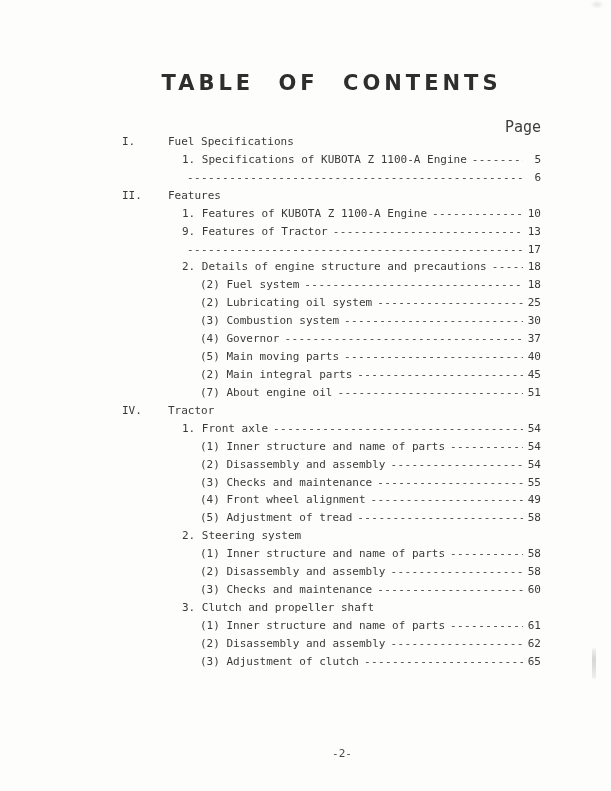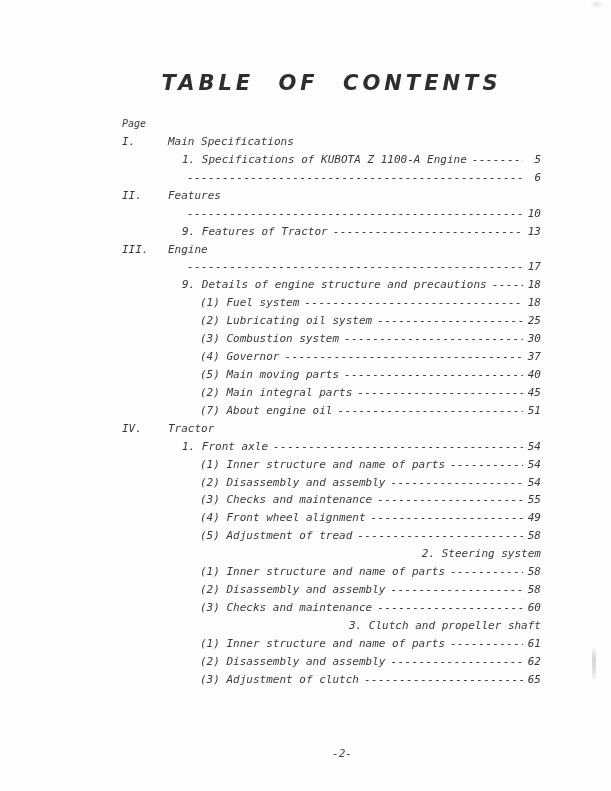--- a/index.html
+++ b/index.html
@@ -11,21 +11,20 @@
     height: 791px;
     position: relative;
     background: #fdfdfc;
     font-family: "DejaVu Sans Mono", "Liberation Mono", monospace;
     overflow: hidden;
   }
   .page {
     position: absolute;
     inset: 0;
     background: #fdfdfc;
-    font-style: italic;
   }
   .title {
     position: absolute;
     top: 71px;
     left: 0;
     width: 100%;
     box-sizing: border-box;
     padding-left: 52px;
     margin: 0;
     text-align: center;
@@ -34,41 +33,42 @@
     font-weight: 700;
     letter-spacing: 4px;
     word-spacing: 13px;
     color: #2e2e2e;
   }
   .col-header {
     position: absolute;
     top: 118px;
     left: 122px;
     width: 419px;
-    font-size: 10px;
+    text-align: right;
+    font-size: 15px;
     color: #3d3d3d;
   }
   .toc {
     position: absolute;
     top: 133px;
     left: 122px;
     width: 419px;
     font-size: 11px;
     color: #3a3a3a;
   }
   .row {
     display: flex;
     align-items: baseline;
     height: 17.93px;
     line-height: 17.93px;
     white-space: pre;
     position: relative;
   }
   .row.section { padding-left: 46px; }
-  .row.lv1     { padding-left: 60px; justify-content: flex-end; }
+  .row.lv1     { padding-left: 60px; }
   .row.lv2     { padding-left: 78px; }
   .numeral {
     position: absolute;
     left: 0;
     top: 0;
   }
   .entry-text { flex: 0 0 auto; }
   .leader {
     flex: 1 1 auto;
     overflow: hidden;
@@ -112,21 +112,21 @@
 </style>
 </head>
 <body>
 
 <div class="page">
   <h1 class="title">TABLE OF CONTENTS</h1>
   <div class="col-header">Page</div>
   <div class="toc">
       <div class="row section">
     <span class="numeral">I.</span>
-    <span class="entry-text">Main Specifications</span>
+    <span class="entry-text">Fuel Specifications</span>
     
     
   </div>
       <div class="row lv1">
     
     <span class="entry-text">1. Specifications of KUBOTA Z 1100-A Engine</span>
     <span class="leader">------------------------------------------------------------------------------------------------------------------------</span>
     <span class="pagenum">5</span>
   </div>
       <div class="row lv1">
@@ -135,49 +135,44 @@
     <span class="pagenum">6</span>
   </div>
       <div class="row section">
     <span class="numeral">II.</span>
     <span class="entry-text">Features</span>
     
     
   </div>
       <div class="row lv1">
     
+    <span class="entry-text">1. Features of KUBOTA Z 1100-A Engine</span>
     <span class="leader">------------------------------------------------------------------------------------------------------------------------</span>
     <span class="pagenum">10</span>
   </div>
       <div class="row lv1">
     
     <span class="entry-text">9. Features of Tractor</span>
     <span class="leader">------------------------------------------------------------------------------------------------------------------------</span>
     <span class="pagenum">13</span>
   </div>
-      <div class="row section">
-    <span class="numeral">III.</span>
-    <span class="entry-text">Engine</span>
-    
-    
-  </div>
       <div class="row lv1">
     
     <span class="leader">------------------------------------------------------------------------------------------------------------------------</span>
     <span class="pagenum">17</span>
   </div>
       <div class="row lv1">
     
-    <span class="entry-text">9. Details of engine structure and precautions</span>
+    <span class="entry-text">2. Details of engine structure and precautions</span>
     <span class="leader">------------------------------------------------------------------------------------------------------------------------</span>
     <span class="pagenum">18</span>
   </div>
       <div class="row lv2">
     
-    <span class="entry-text">(1) Fuel system</span>
+    <span class="entry-text">(2) Fuel system</span>
     <span class="leader">------------------------------------------------------------------------------------------------------------------------</span>
     <span class="pagenum">18</span>
   </div>
       <div class="row lv2">
     
     <span class="entry-text">(2) Lubricating oil system</span>
     <span class="leader">------------------------------------------------------------------------------------------------------------------------</span>
     <span class="pagenum">25</span>
   </div>
       <div class="row lv2">

